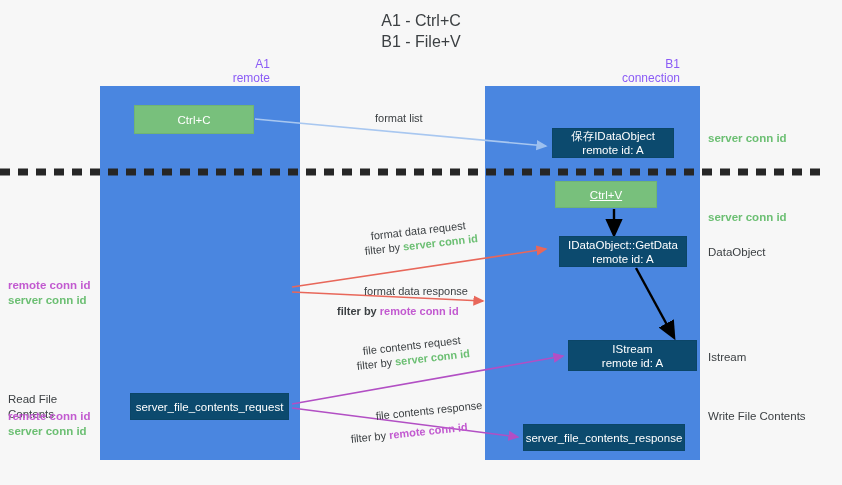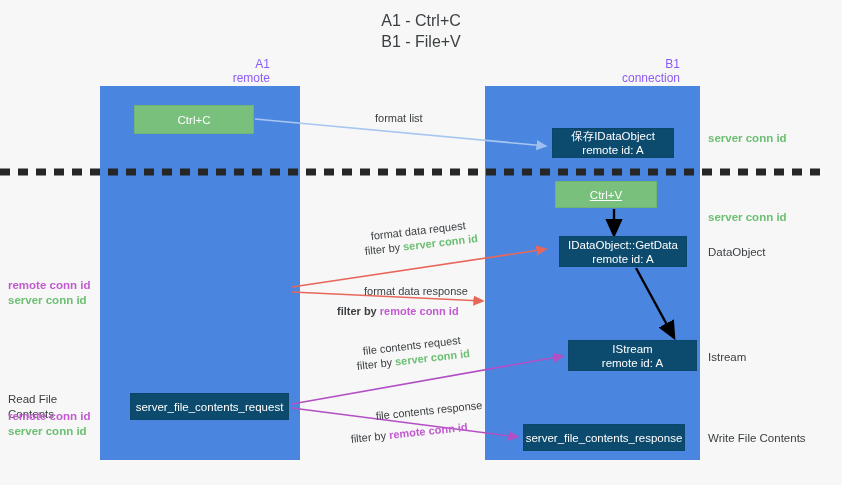--- a/index.html
+++ b/index.html
@@ -88,21 +88,21 @@
     white-space: pre-line;
   }
   .side.plain { font-weight: normal; color: #3c4043; }
   .green-txt  { color: #6cbf73; }
   .purple-txt { color: #c25ad0; }
 
   #lbl-server-1 { left: 708px; top: 131px; }
   #lbl-server-2 { left: 708px; top: 210px; }
   #lbl-dataobject  { left: 708px; top: 245px; }
   #lbl-istream     { left: 708px; top: 350px; }
-  #lbl-writefiles  { left: 708px; top: 431px; }
+  #lbl-writefiles  { left: 708px; top: 409px; }
 
   #lbl-left-ids   { left: 8px;  top: 278px; width: 92px; text-align: left; }
   #lbl-readfiles  { left: 8px;  top: 392px; width: 96px; text-align: left; }
   #lbl-left-ids-2 { left: 8px;  top: 409px; width: 92px; text-align: left; }
 
   
   .edge-lbl {
     font-size: 11px;
     line-height: 15px;
     color: #3c4043;

